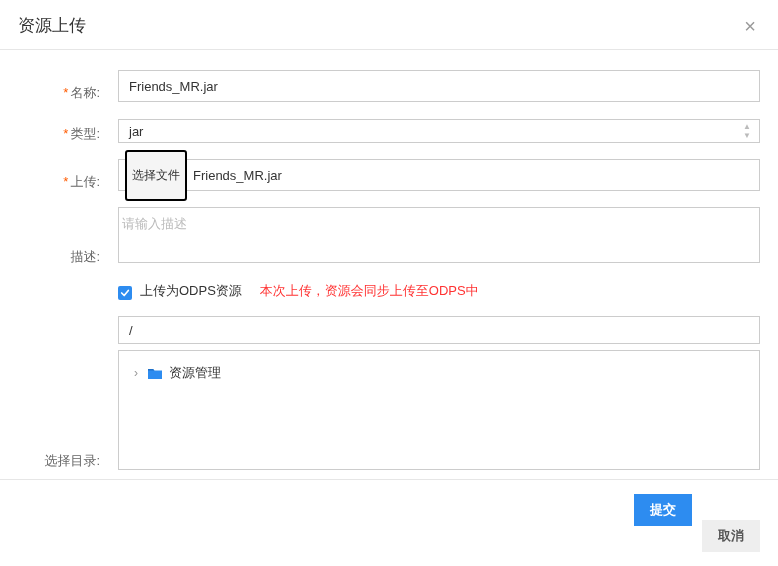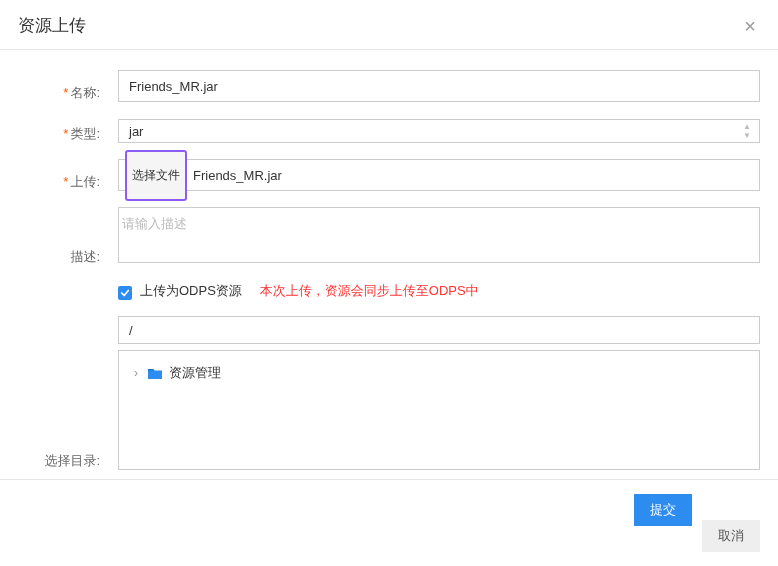--- a/index.html
+++ b/index.html
@@ -109,21 +109,21 @@
       height: 32px;
       border: 1px solid #ccc;
       padding: 0 6px;
       display: flex;
       align-items: center;
       gap: 6px;
       background: #fff;
     }
     .file-btn {
       font-size: 12px;
-      border: 2px solid #8b5cf6;
+      border: 2px solid #000000;
       border-radius: 3px;
       padding: 15px 5px;
       background: #f5f5f5;
       color: #333;
       cursor: pointer;
     }
     .file-name {
       font-size: 13px;
       color: #333;
     }
@@ -220,20 +220,21 @@
       justify-content: flex-end;
       gap: 10px;
     }
     .btn {
       min-width: 58px;
       height: 32px;
       border: none;
       font-size: 13px;
       cursor: pointer;
       padding: 0 14px;
+      font-weight: bold;
     }
     .btn-primary {
       background: #2d8cf0;
       color: #fff;
     }
     .btn-default {
       background: #eeeeee;
       color: #555;
       margin-top: 26px;
     }

